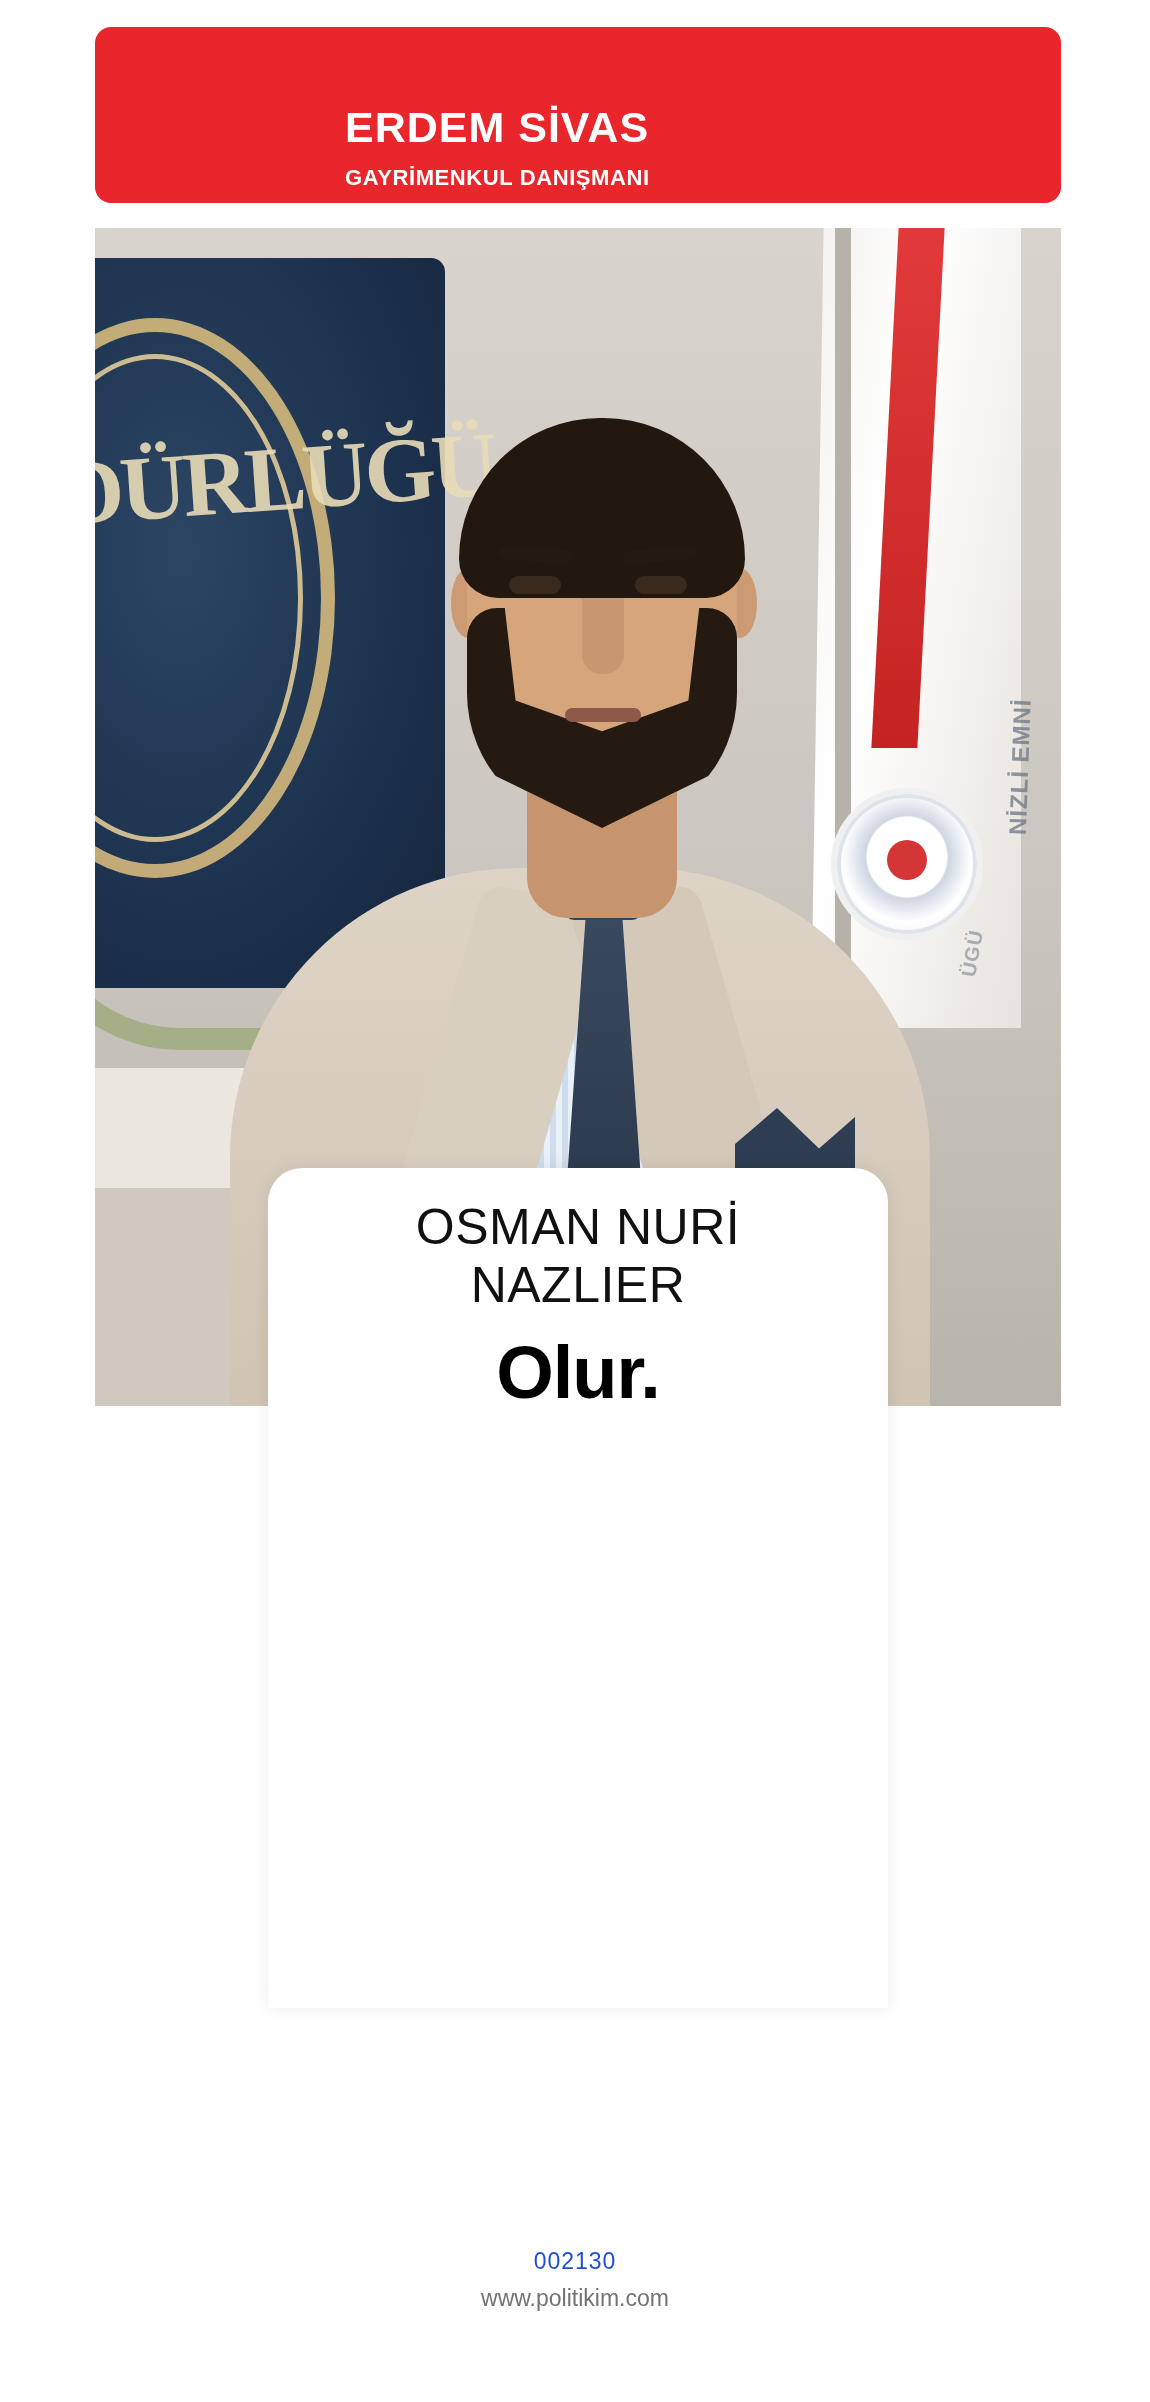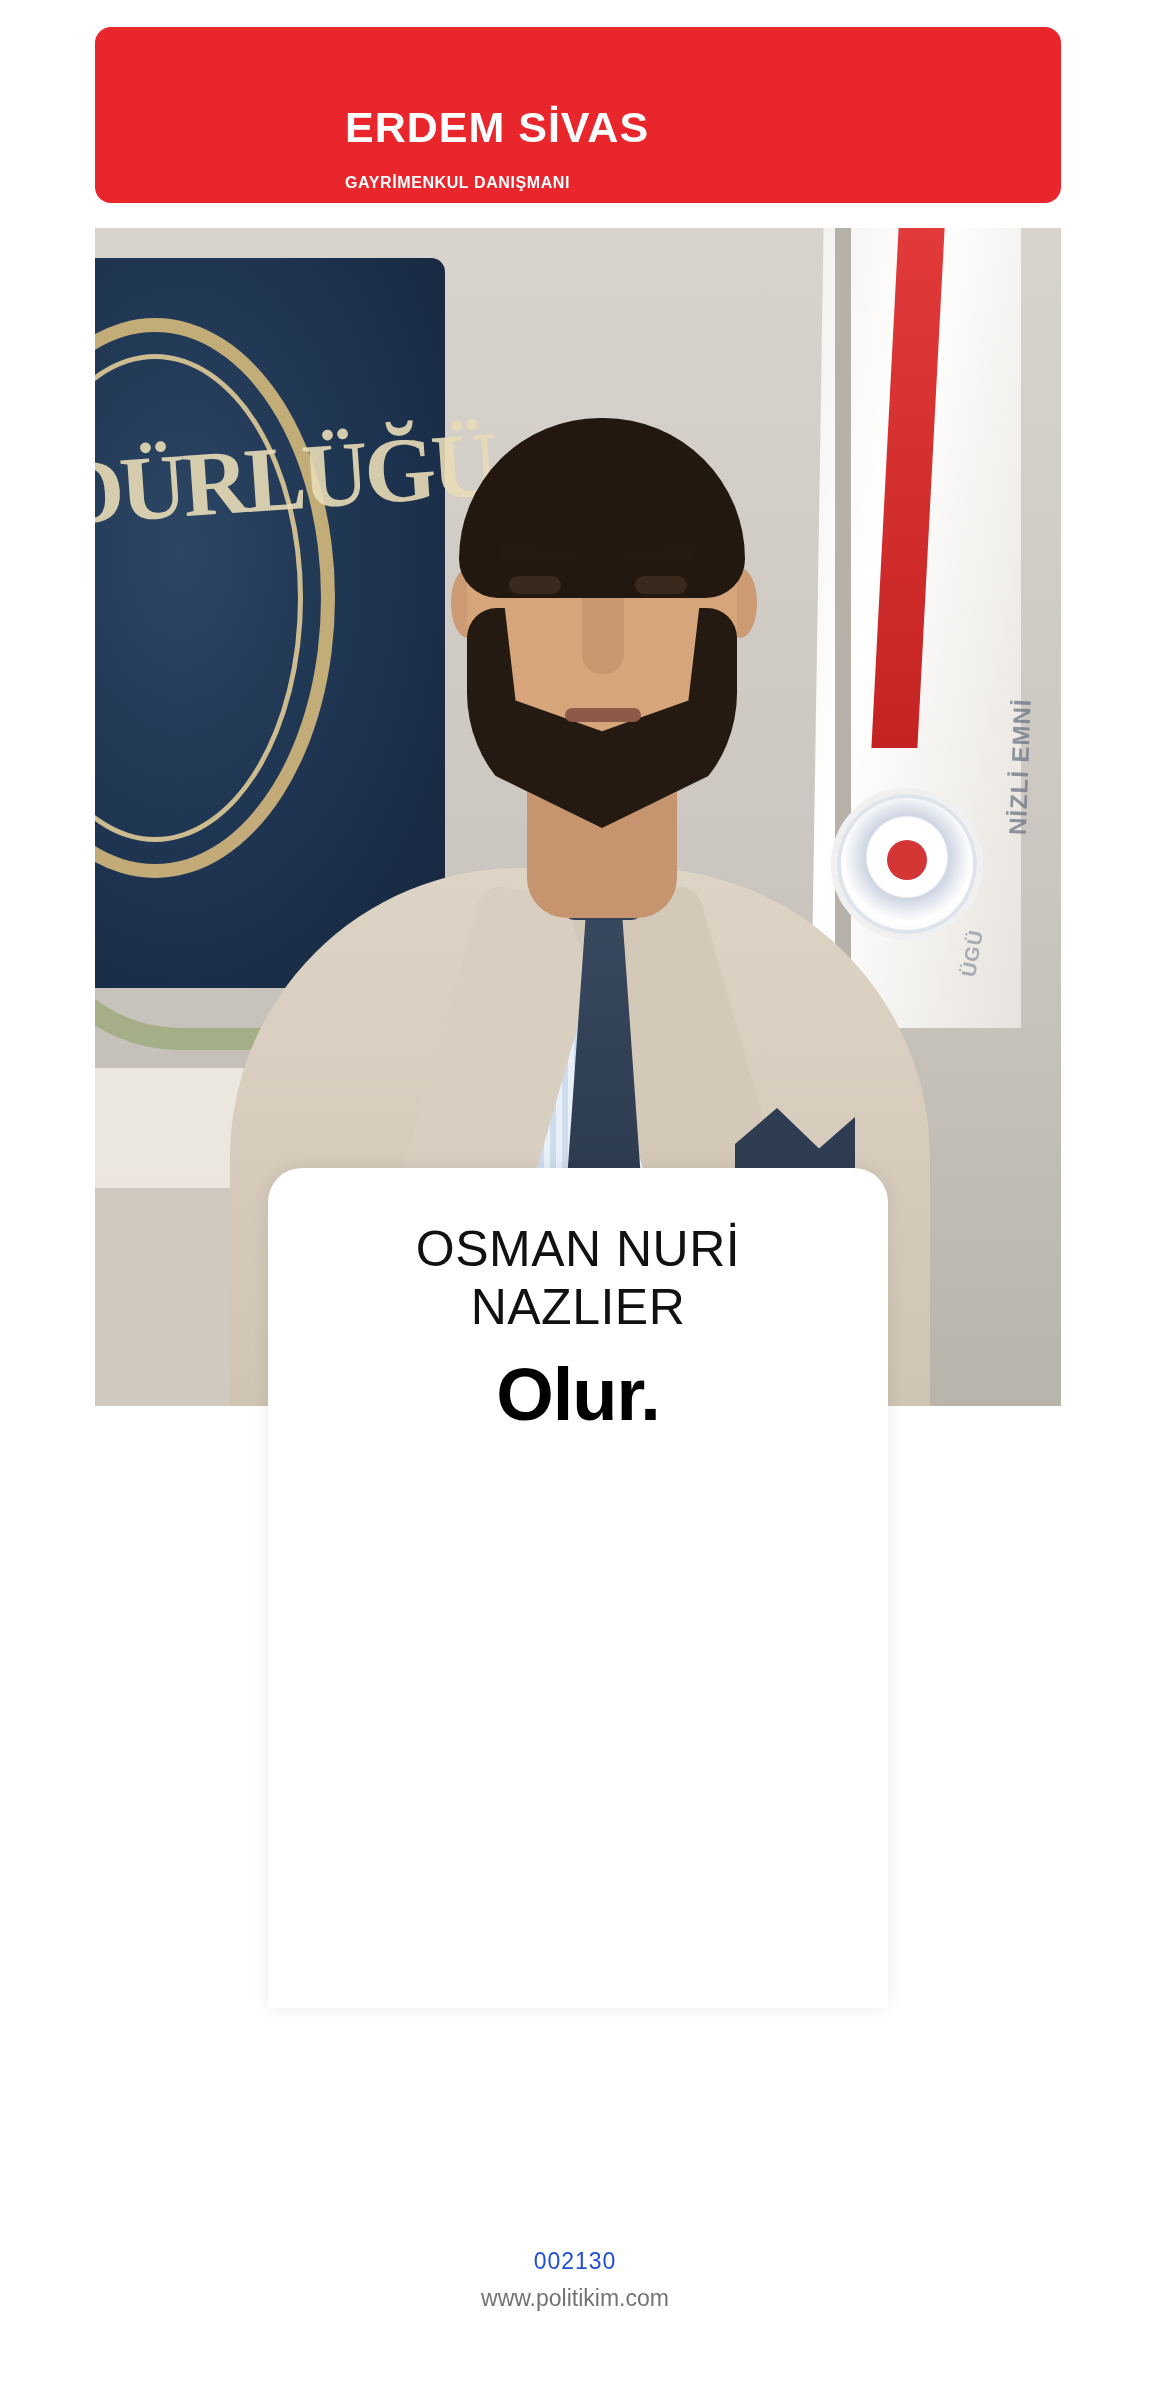--- a/index.html
+++ b/index.html
@@ -43,25 +43,25 @@
   .header-name {
     color: #ffffff;
     font-size: 43px;
     font-weight: bold;
     letter-spacing: 1px;
     line-height: 1.05;
     margin: 0;
   }
   .header-role {
     color: #ffffff;
-    font-size: 16px;
+    font-size: 22px;
     font-weight: bold;
     letter-spacing: 0.6px;
     line-height: 1.1;
-    margin: 24px 0 0 0;
+    margin: 16px 0 0 0;
   }
 
   
   .photo {
     position: absolute;
     left: 95px;
     top: 228px;
     width: 966px;
     height: 1178px;
     overflow: hidden;
@@ -379,21 +379,21 @@
   
   .quote-panel {
     position: absolute;
     left: 268px;
     top: 1168px;
     width: 620px;
     min-height: 840px;
     background: #ffffff;
     border-radius: 34px 34px 0 0;
     box-shadow: 0 0 18px rgba(0,0,0,0.08);
-    padding: 52px 40px 30px 40px;
+    padding: 30px 40px 30px 40px;
     box-sizing: border-box;
     text-align: center;
   }
   .quote-name {
     font-size: 50px;
     font-weight: 500;
     color: #111111;
     line-height: 1.16;
     margin: 0;
     letter-spacing: 0.5px;

